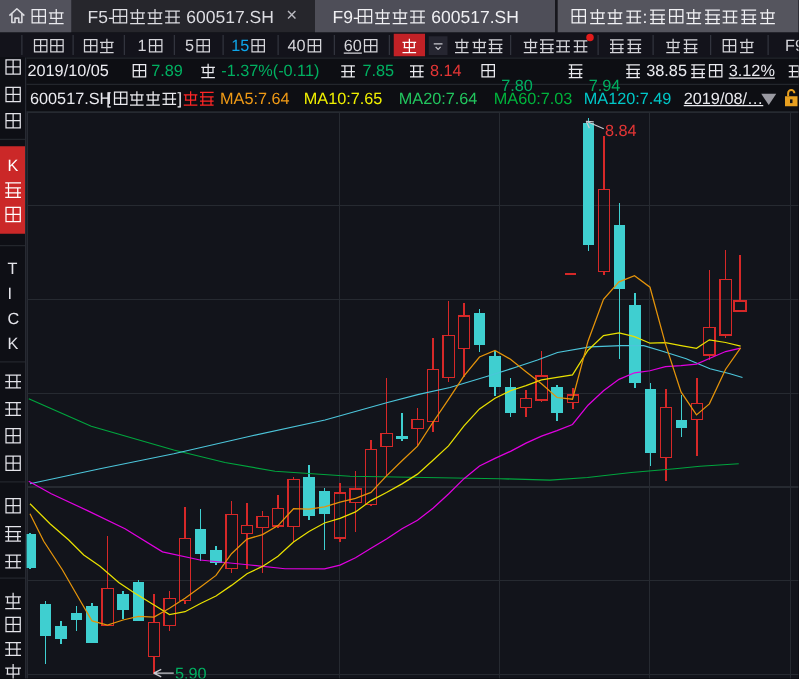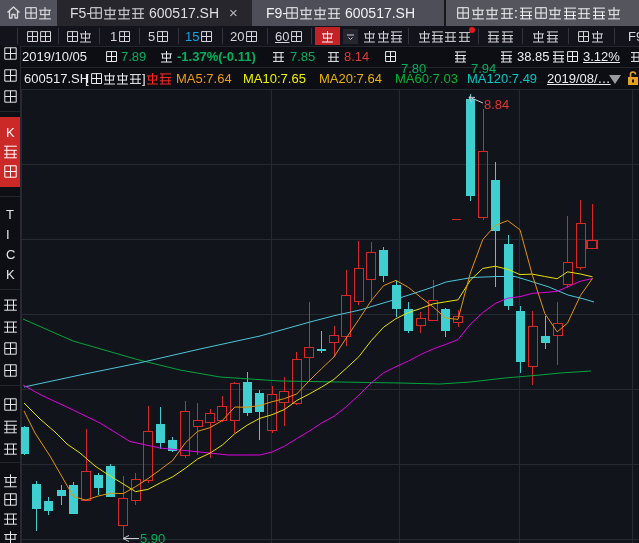--- a/index.html
+++ b/index.html
@@ -226,21 +226,21 @@
       <path d="M1.6,1.6h9.9v9.9h-9.9zM1.6,6.5h9.9M6.5,1.6v9.9" stroke="#d5d5da" stroke-width="1" fill="none"></path>
     </svg>
     <div class="t" style="left:148px;top:30px;font-size:13px;color:#d5d5da;">5</div>
     <svg style="position:absolute;z-index:2;left:156.0px;top:30.0px;width:13px;height:13px;overflow:visible" viewBox="0 0 13 13">
       <path d="M1.6,1.6h9.9v9.9h-9.9zM1.6,6.5h9.9M6.5,1.6v9.9" stroke="#d5d5da" stroke-width="1" fill="none"></path>
     </svg>
     <div class="t" style="left:185px;top:30px;font-size:13px;color:#0ea5e9;">15</div>
     <svg style="position:absolute;z-index:2;left:200.0px;top:30.0px;width:13px;height:13px;overflow:visible" viewBox="0 0 13 13">
       <path d="M1.6,1.6h9.9v9.9h-9.9zM1.6,6.5h9.9M6.5,1.6v9.9" stroke="#d5d5da" stroke-width="1" fill="none"></path>
     </svg>
-    <div class="t" style="left:230px;top:30px;font-size:13px;color:#d5d5da;">20</div>
+    <div class="t" style="left:230px;top:30px;font-size:13px;color:#d5d5da;">40</div>
     <svg style="position:absolute;z-index:2;left:245.0px;top:30.0px;width:13px;height:13px;overflow:visible" viewBox="0 0 13 13">
       <path d="M1.6,1.6h9.9v9.9h-9.9zM1.6,6.5h9.9M6.5,1.6v9.9" stroke="#d5d5da" stroke-width="1" fill="none"></path>
     </svg>
     <div class="t" style="left:275px;top:30px;font-size:13px;color:#d5d5da;text-decoration:underline;">60</div>
     <svg style="position:absolute;z-index:2;left:290.0px;top:30.0px;width:13px;height:13px;overflow:visible" viewBox="0 0 13 13">
       <path d="M1.6,1.6h9.9v9.9h-9.9zM1.6,6.5h9.9M6.5,1.6v9.9" stroke="#d5d5da" stroke-width="1" fill="none"></path>
     </svg>
     <svg style="position:absolute;z-index:2;left:321.0px;top:30.0px;width:13px;height:13px;overflow:visible" viewBox="0 0 13 13">
       <path d="M6.5,1.0v10.9M1.0,3.9h10.9M1.9,8.1h9.1M1.0,12.0h10.9M2.6,3.9v4.2M10.4,3.9v4.2" stroke="#ffffff" stroke-width="1" fill="none"></path>
     </svg>
@@ -287,21 +287,21 @@
     <div class="t" style="left:628px;top:30px;font-size:13px;color:#d5d5da;">F9</div>
     <div class="b" style="left:21px;top:46px;width:618px;height:1px;background:#23262c;z-index:1"></div>
     <div class="t" style="left:22px;top:50px;font-size:13px;color:#ebebf0;">2019/10/05</div>
     <svg style="position:absolute;z-index:2;left:105.0px;top:50.0px;width:13px;height:13px;overflow:visible" viewBox="0 0 13 13">
       <path d="M1.6,1.6h9.9v9.9h-9.9zM1.6,6.5h9.9M6.5,1.6v9.9" stroke="#ebebf0" stroke-width="1" fill="none"></path>
     </svg>
     <div class="t" style="left:121px;top:50px;font-size:13px;color:#00b061;">7.89</div>
     <svg style="position:absolute;z-index:2;left:160.0px;top:50.0px;width:13px;height:13px;overflow:visible" viewBox="0 0 13 13">
       <path d="M6.5,1.0v10.9M1.0,3.9h10.9M1.9,8.1h9.1M1.0,12.0h10.9M2.6,3.9v4.2M10.4,3.9v4.2" stroke="#ebebf0" stroke-width="1" fill="none"></path>
     </svg>
-    <div class="t" style="left:177px;top:50px;font-size:13px;color:#00b061;font-weight:bold;">-1.37%(-0.11)</div>
+    <div class="t" style="left:177px;top:50px;font-size:13px;color:#00b061;">-1.37%(-0.11)</div>
     <svg style="position:absolute;z-index:2;left:272.0px;top:50.0px;width:13px;height:13px;overflow:visible" viewBox="0 0 13 13">
       <path d="M1.0,2.6h10.9M1.0,7.2h10.9M1.0,11.4h10.9M3.9,2.6v8.8M9.1,2.6v8.8" stroke="#ebebf0" stroke-width="1" fill="none"></path>
     </svg>
     <div class="t" style="left:290px;top:50px;font-size:13px;color:#00b061;">7.85</div>
     <svg style="position:absolute;z-index:2;left:327.0px;top:50.0px;width:13px;height:13px;overflow:visible" viewBox="0 0 13 13">
       <path d="M1.0,2.6h10.9M1.0,7.2h10.9M1.0,11.4h10.9M3.9,2.6v8.8M9.1,2.6v8.8" stroke="#ebebf0" stroke-width="1" fill="none"></path>
     </svg>
     <div class="t" style="left:344px;top:50px;font-size:13px;color:#e23535;text-align:center;">8.14</div>
     <svg style="position:absolute;z-index:2;left:384.0px;top:50.0px;width:13px;height:13px;overflow:visible" viewBox="0 0 13 13">
       <path d="M1.6,1.6h9.9v9.9h-9.9zM1.6,6.5h9.9M6.5,1.6v9.9" stroke="#ebebf0" stroke-width="1" fill="none"></path>
@@ -342,21 +342,21 @@
     </svg>
     <div class="t" style="left:142px;top:72px;font-size:13px;color:#ebebf0;">]</div>
     <svg style="position:absolute;z-index:2;left:146.0px;top:72.0px;width:13px;height:13px;overflow:visible" viewBox="0 0 13 13">
       <path d="M6.5,1.0v10.9M1.0,3.9h10.9M1.9,8.1h9.1M1.0,12.0h10.9M2.6,3.9v4.2M10.4,3.9v4.2" stroke="#ff2626" stroke-width="1" fill="none"></path>
     </svg>
     <svg style="position:absolute;z-index:2;left:159.0px;top:72.0px;width:13px;height:13px;overflow:visible" viewBox="0 0 13 13">
       <path d="M1.0,1.9h10.9M1.0,5.5h10.9M1.0,8.8h10.9M1.0,12.0h10.9M3.2,1.9v10.0M9.8,5.5v6.5" stroke="#ff2626" stroke-width="1" fill="none"></path>
     </svg>
     <div class="t" style="left:176px;top:72px;font-size:13px;color:#ef9a16;">MA5:7.64</div>
     <div class="t" style="left:243px;top:72px;font-size:13px;color:#f0f000;">MA10:7.65</div>
-    <div class="t" style="left:319px;top:72px;font-size:13px;color:#eab308;">MA20:7.64</div>
+    <div class="t" style="left:319px;top:72px;font-size:13px;color:#22c55e;">MA20:7.64</div>
     <div class="t" style="left:395px;top:72px;font-size:13px;color:#00b33c;">MA60:7.03</div>
     <div class="t" style="left:467px;top:72px;font-size:13px;color:#00c8c8;">MA120:7.49</div>
     <div class="t" style="left:547px;top:72px;font-size:13px;color:#ebebf0;text-decoration:underline;">2019/08/…</div>
     <svg class="b" style="left:608px;top:74px;z-index:2" width="14" height="11" viewBox="0 0 14 11">
       <path d="M1,1 L13,1 L7,10 Z" fill="#9a9aa2"></path>
     </svg>
     <svg class="b" style="left:627px;top:71px;z-index:2" width="12" height="15" viewBox="0 0 12 15">
       <rect x="1" y="6" width="10" height="8" fill="#e8a020"></rect>
       <path d="M3.5,6 V3.5 A2.5,2.5 0 0 1 8.5,3.5" stroke="#e8a020" stroke-width="1.6" fill="none"></path>
       <rect x="5" y="8.5" width="2" height="3" fill="#12141b"></rect>

